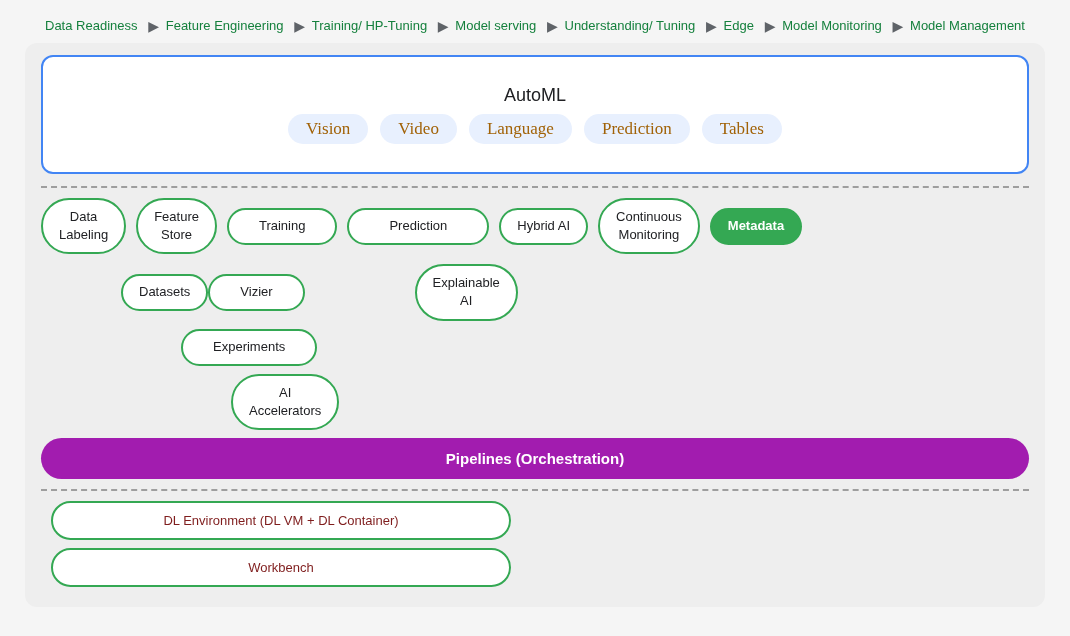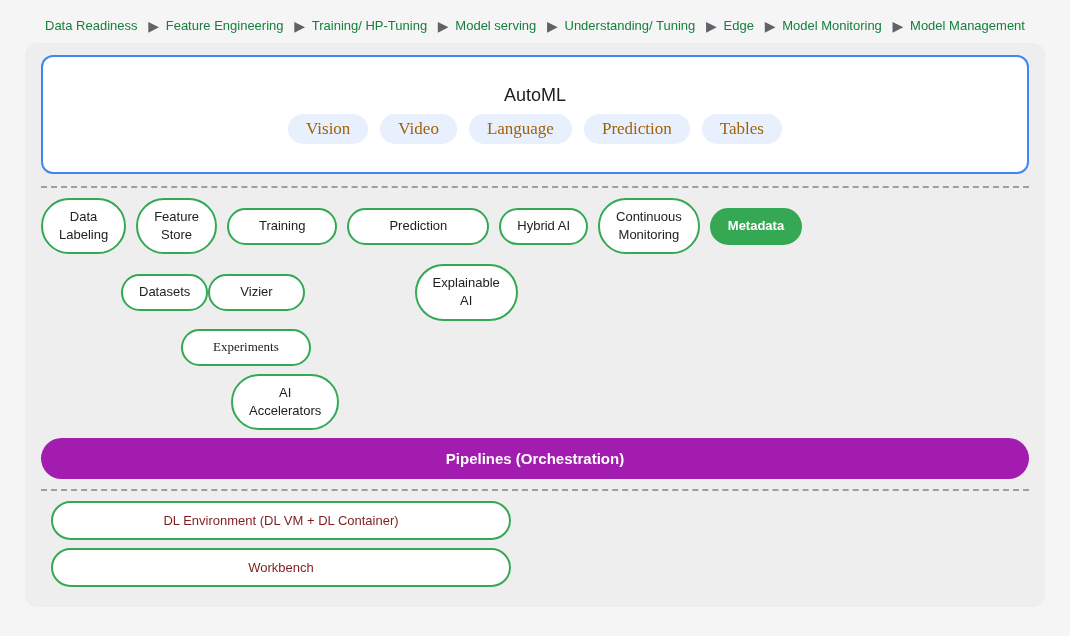--- a/index.html
+++ b/index.html
@@ -105,21 +105,20 @@
       align-items: center;
       flex-wrap: nowrap;
       margin-bottom: 8px;
       margin-left: 80px;
     }
     .nodes-row3 {
       display: flex;
       gap: 10px;
       margin-bottom: 8px;
       margin-left: 140px;
-      font-family: Liberation Serif, serif;
     }
     .nodes-row4 {
       display: flex;
       align-items: center;
       gap: 10px;
       margin-bottom: 8px;
       margin-left: 190px;
     }
     .node {
       border: 2px solid #34a853;

